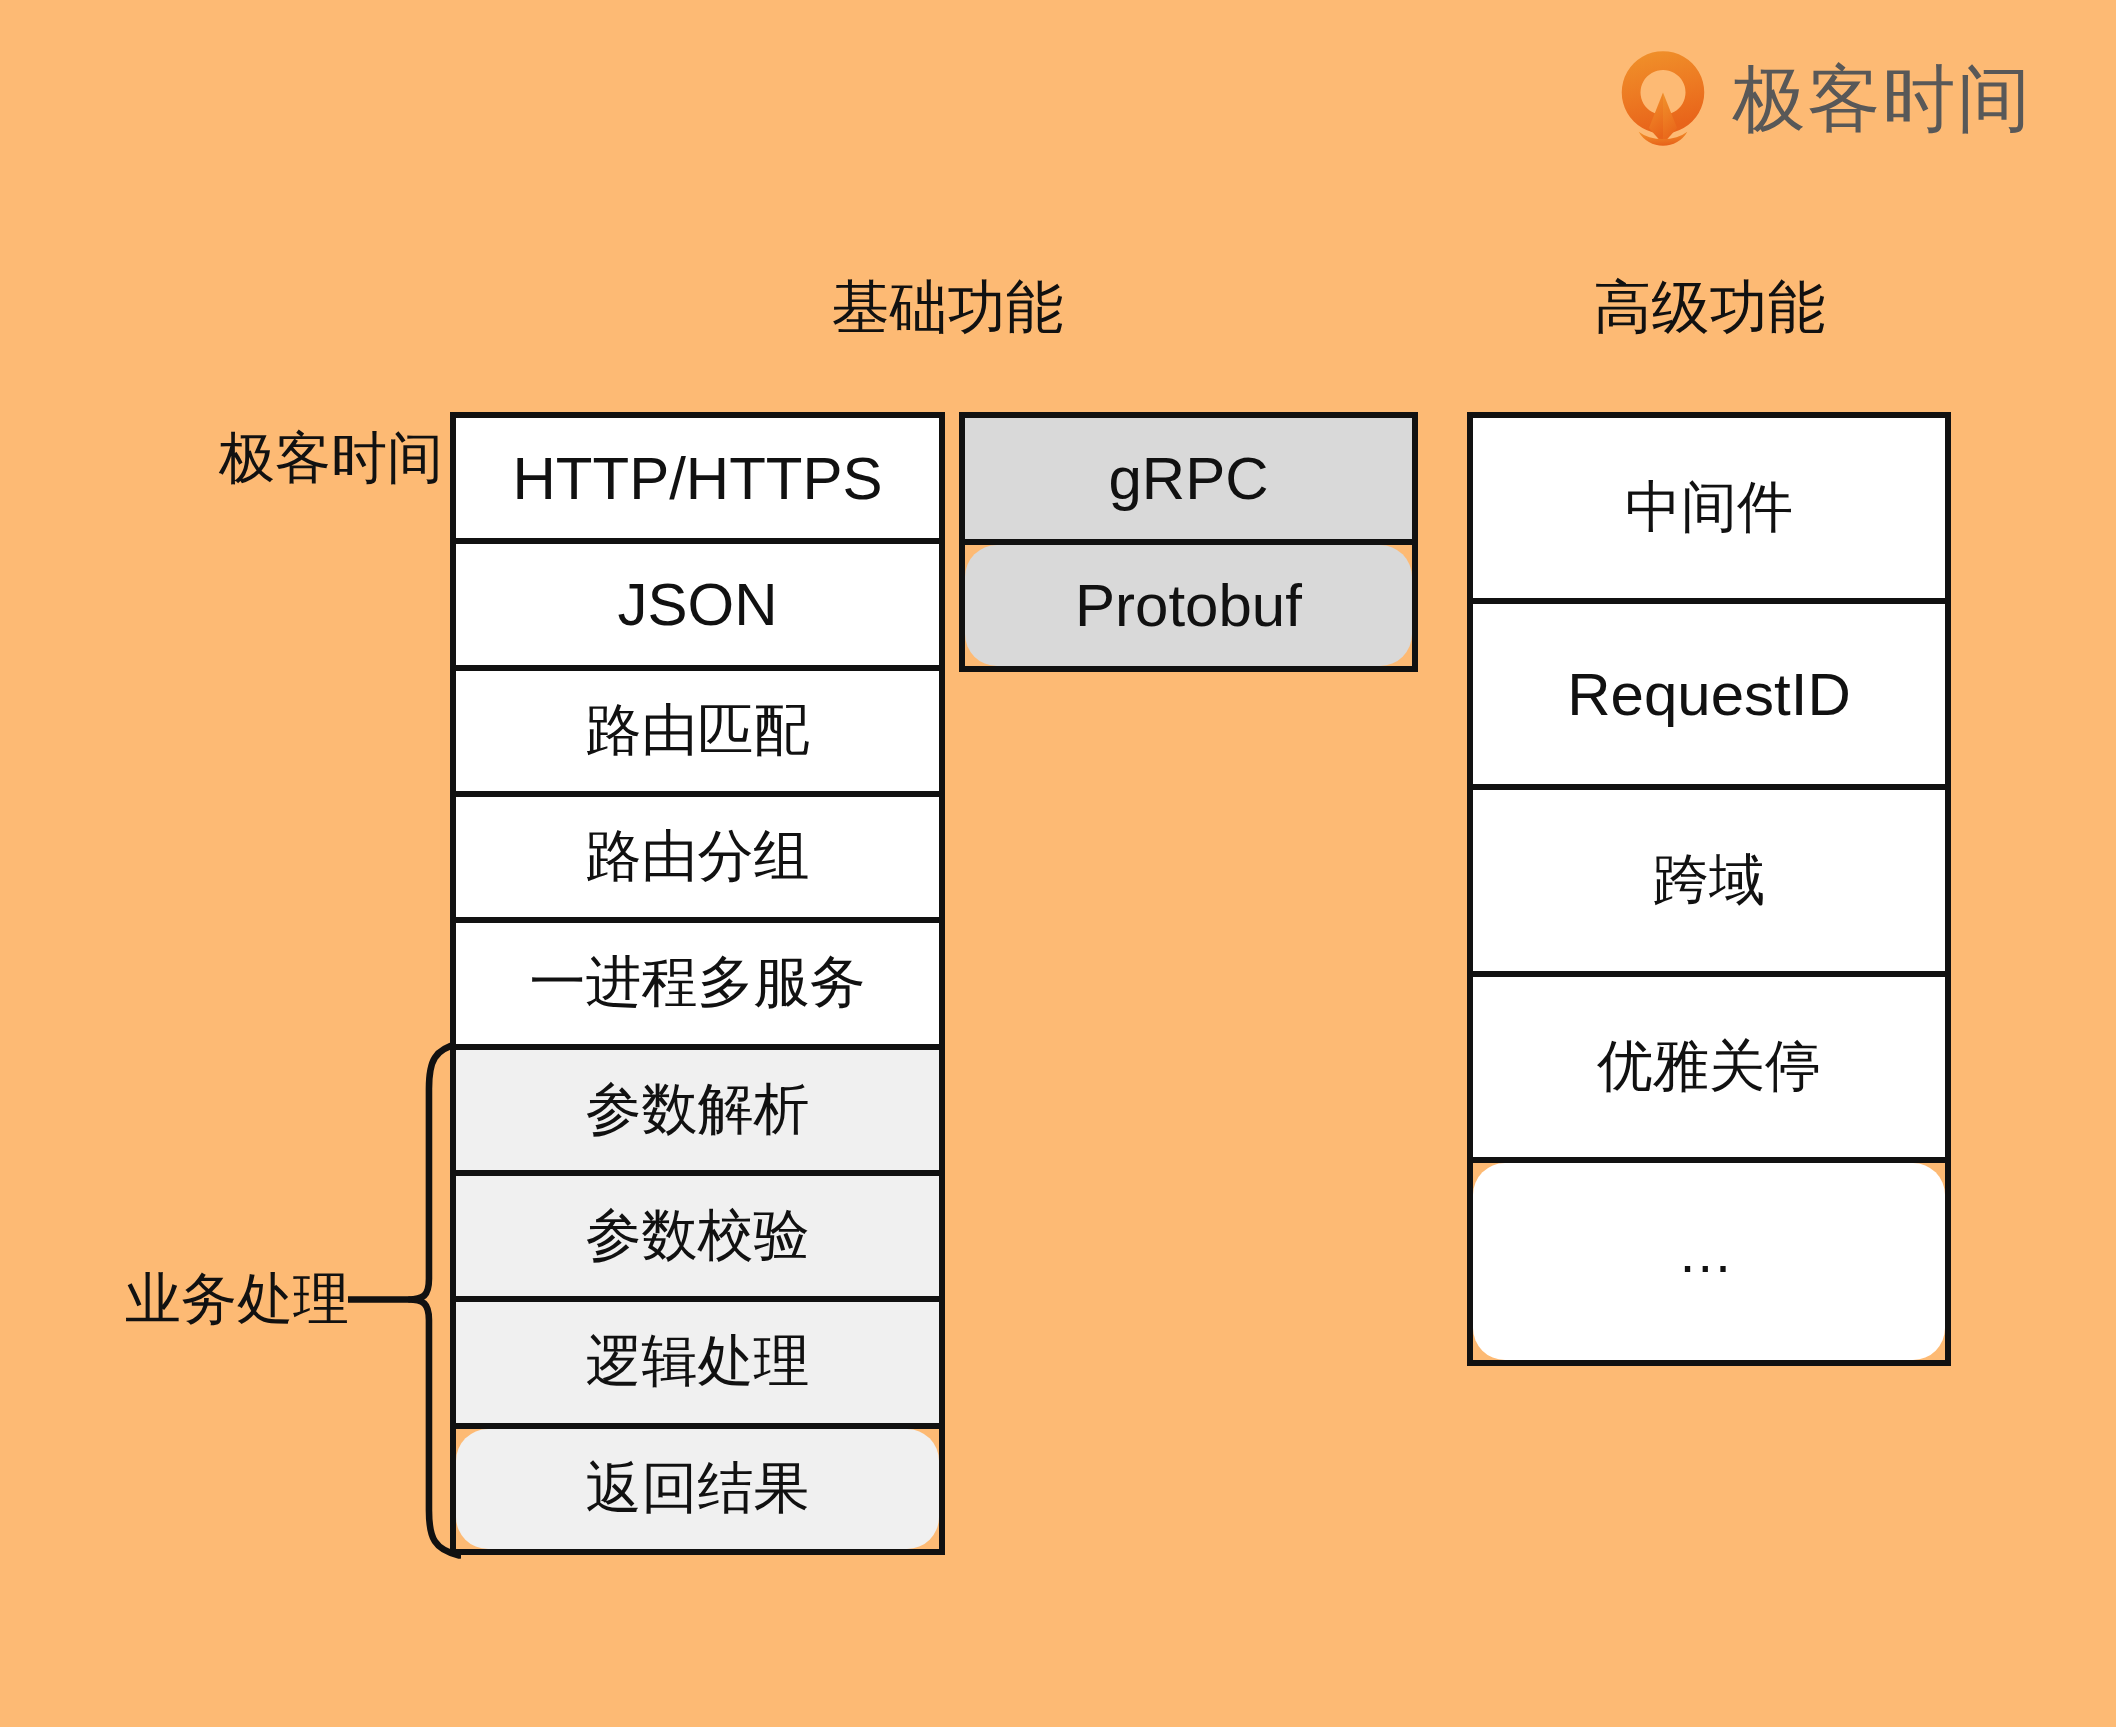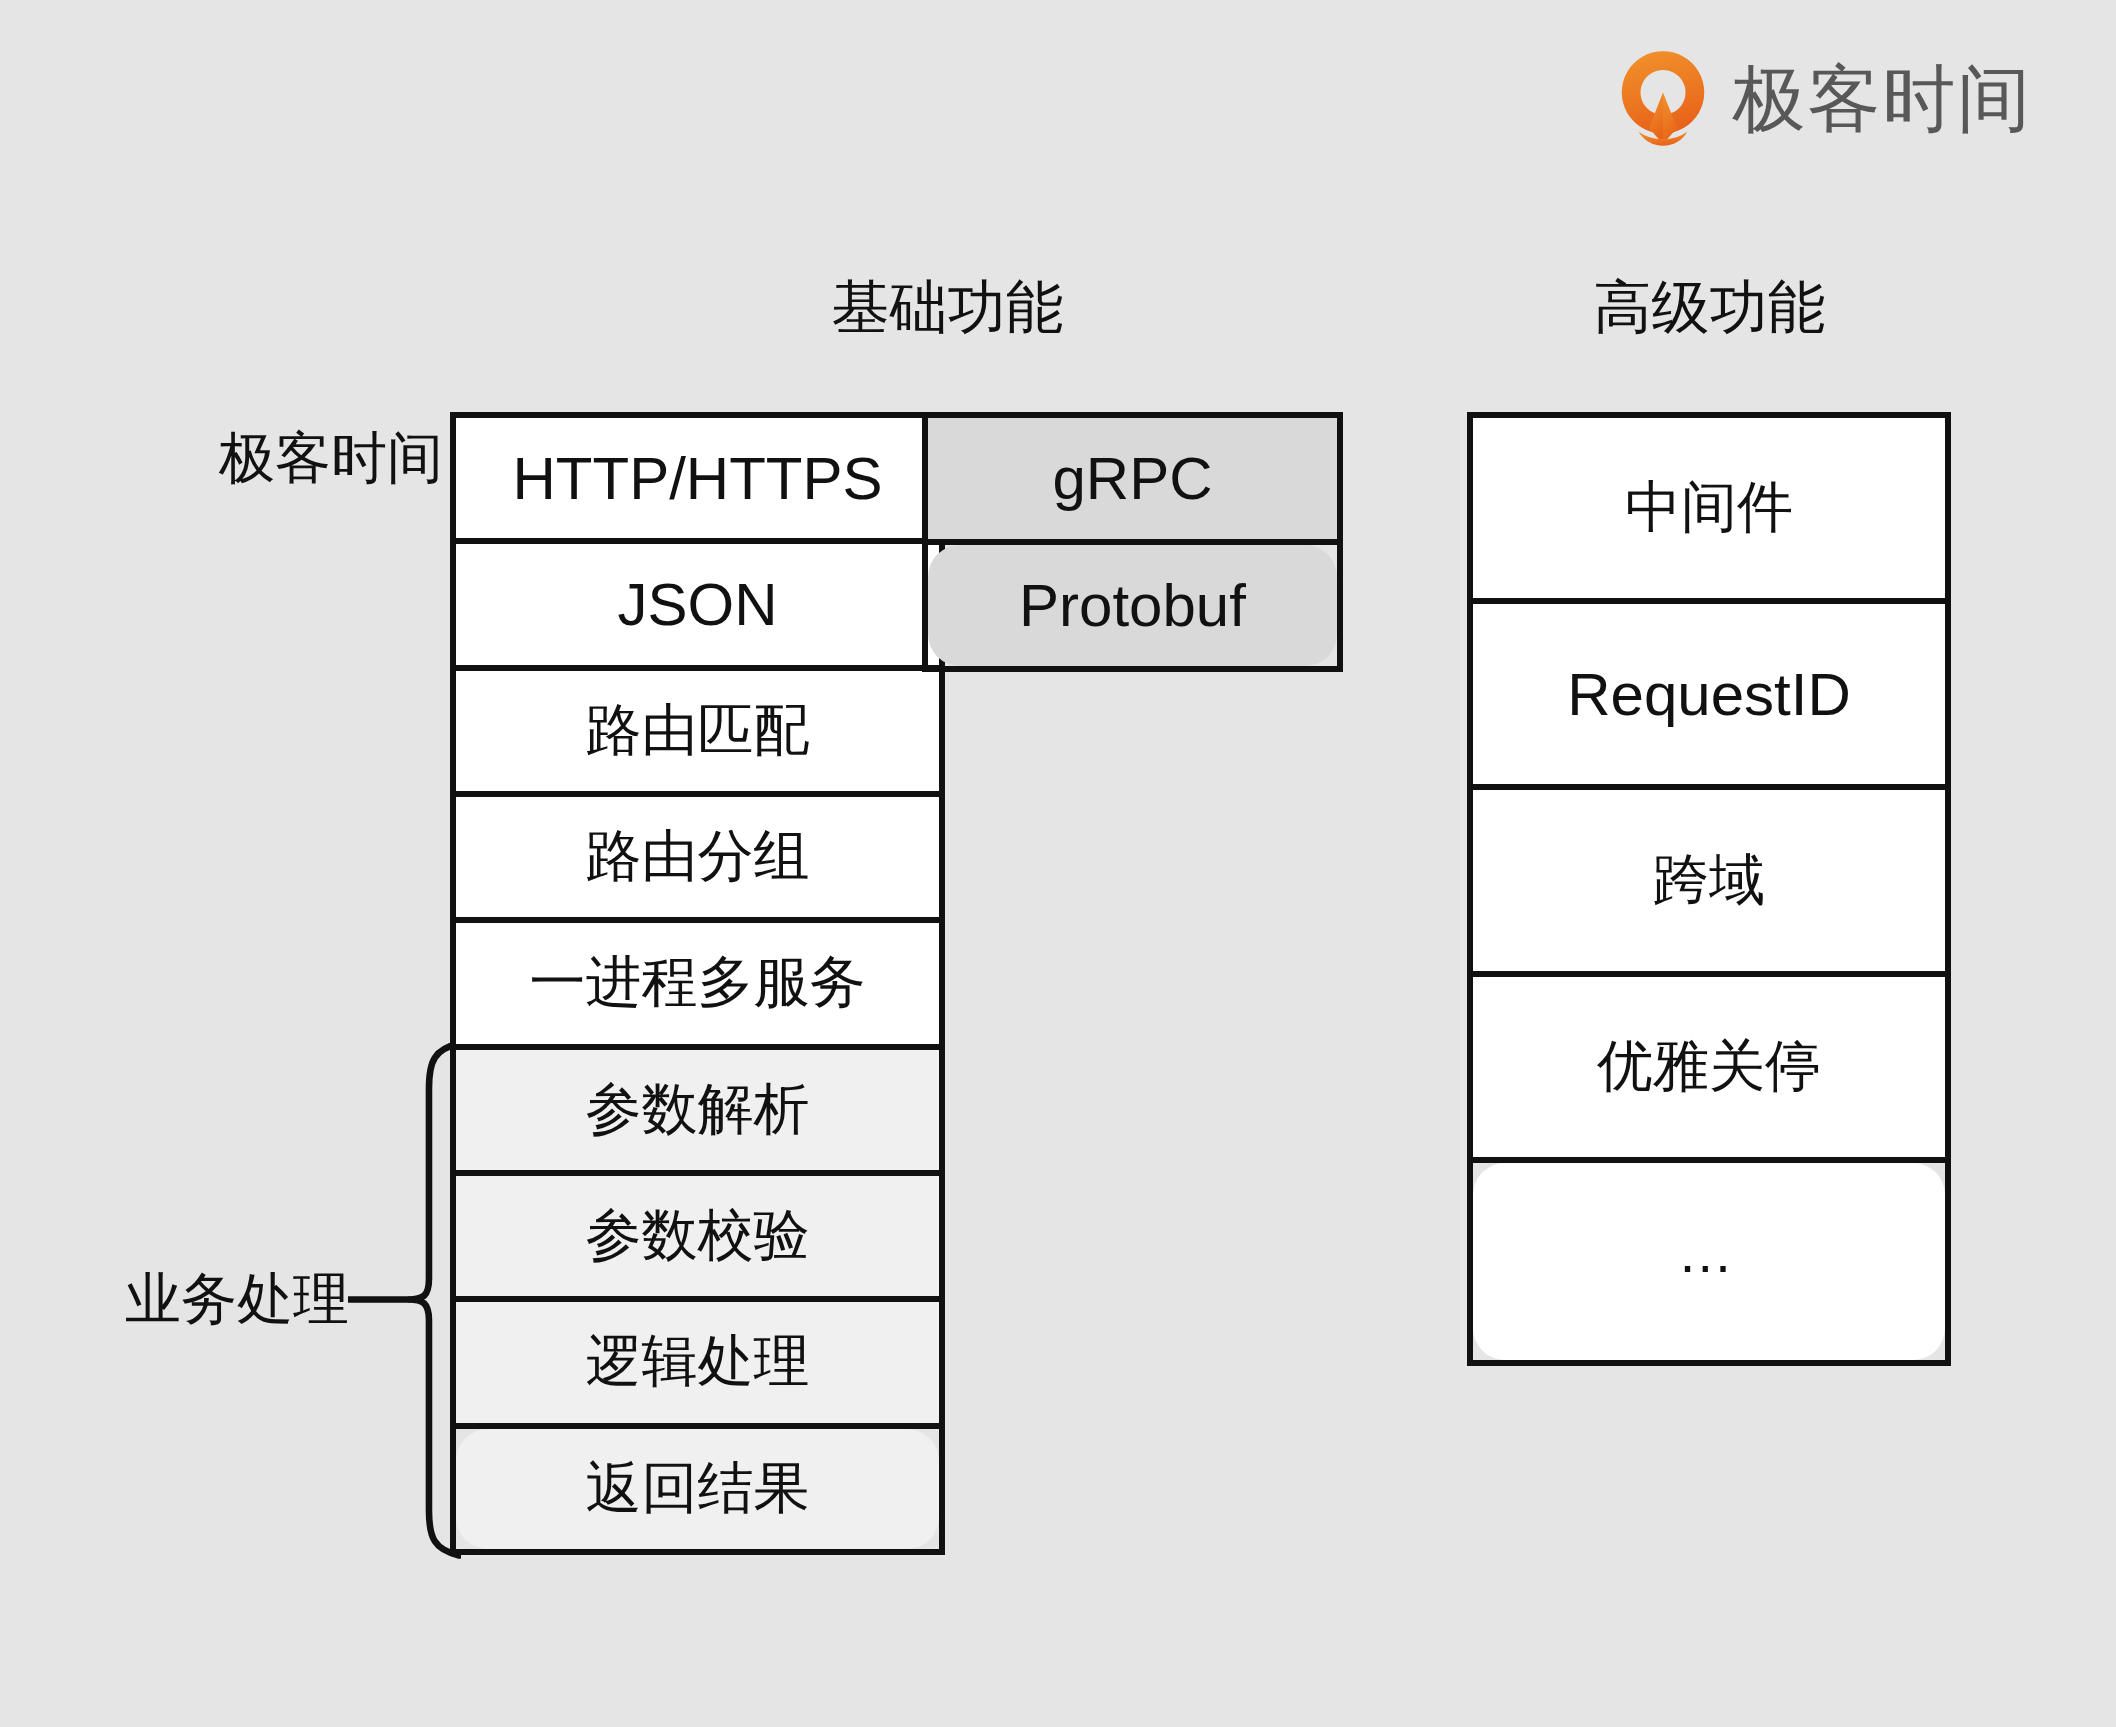--- a/index.html
+++ b/index.html
@@ -8,21 +8,21 @@
     background: #ffffff;
   }
   body {
     font-family: "Liberation Sans", "DejaVu Sans", sans-serif;
     -webkit-font-smoothing: antialiased;
   }
   #canvas {
     position: relative;
     width: 2117px;
     height: 1728px;
-    background: #e5e5e5;
+    background: #fdba74;
     overflow: hidden;
   }
 
   
   #brand {
     position: absolute;
     left: 1618px;
     top: 49px;
     display: flex;
     align-items: center;
@@ -94,23 +94,23 @@
     box-sizing: border-box;
     border: 6.6px solid #111111;
   }
   #tbl-basic {
     left: 450px;
     top: 412px;
     width: 495px;
     height: 1143px;
   }
   #tbl-gray {
-    left: 922px;
+    left: 959px;
     top: 412px;
-    width: 421px;
+    width: 459px;
     height: 260px;
     border: 6.6px solid #111111;
   }
   #tbl-adv {
     left: 1467px;
     top: 412px;
     width: 484px;
     height: 954px;
   }
 

